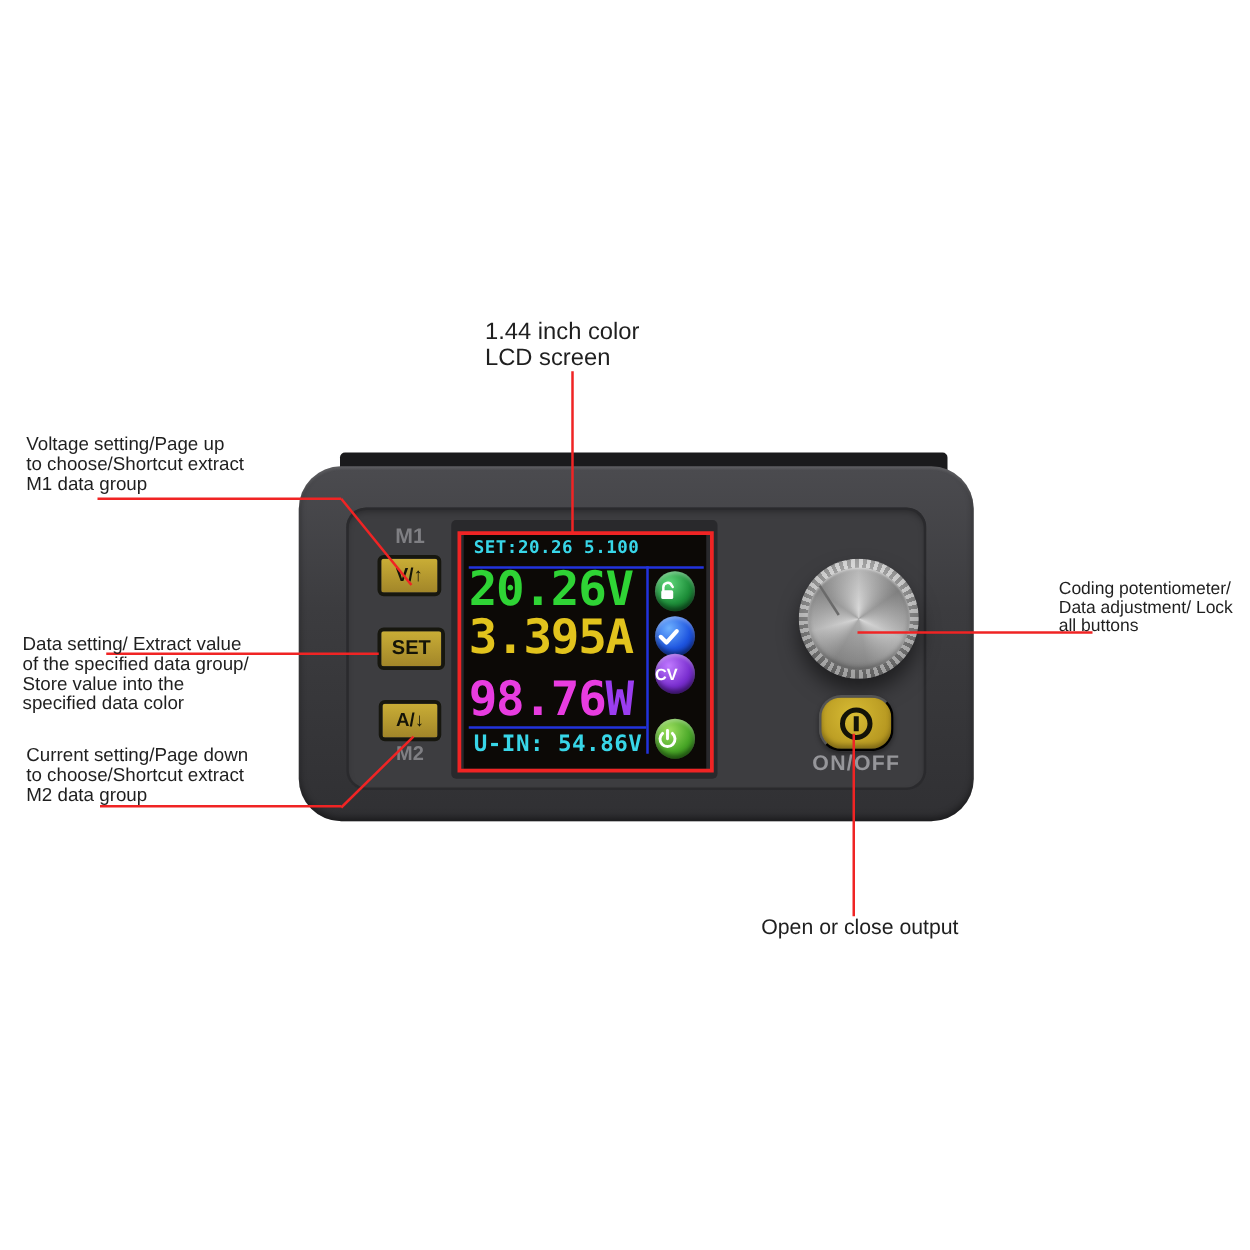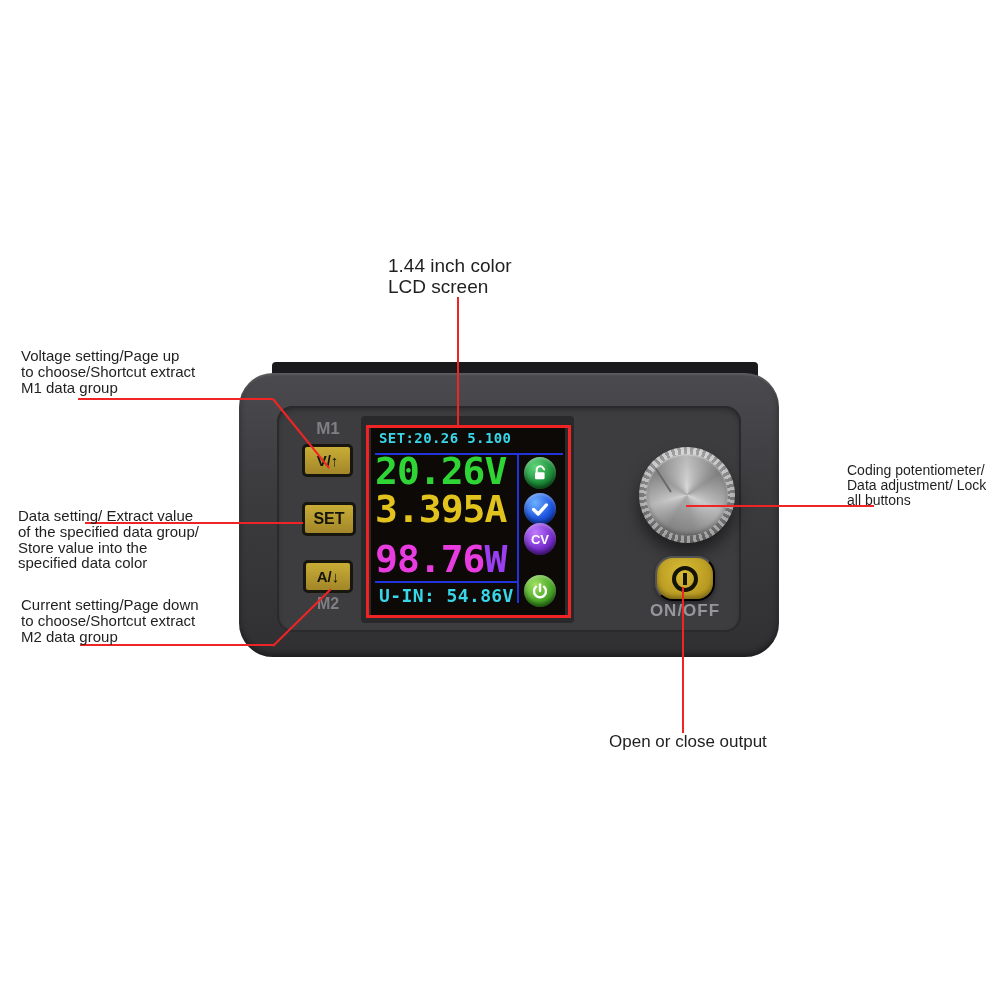--- a/index.html
+++ b/index.html
@@ -81,21 +81,21 @@
   .lcd-hline1{position:absolute;left:4px;top:27px;width:188px;height:2px;background:var(--lcd-line);}
   .lcd-hline2{position:absolute;left:4px;top:155px;width:142px;height:2px;background:var(--lcd-line);}
   .lcd-vline{position:absolute;left:146px;top:27px;width:2px;height:150px;background:var(--lcd-line);}
   .lcd-row{position:absolute;left:4px;font-size:38px;line-height:36px;letter-spacing:-1px;white-space:nowrap;}
   .row-volt{top:27px;color:var(--lcd-green);}
   .row-curr{top:65px;color:var(--lcd-yellow);}
   .row-pow{top:115px;color:var(--lcd-magenta);}
   .row-pow .unit{color:var(--lcd-purple);}
 
   .lcd-icon{position:absolute;left:153px;width:32px;height:32px;border-radius:50%;
-            display:flex;align-items:center;justify-content:center;
+            display:flex;align-items:center;
             box-shadow:inset 0 -3px 4px rgba(0,0,0,.45), inset 0 2px 3px rgba(255,255,255,.35);}
   .ic-lock{top:31px;background:radial-gradient(circle at 35% 30%,#5fd67a,#1e8f3a 55%,#0a4a1c);}
   .ic-check{top:67px;background:radial-gradient(circle at 35% 30%,#6db0ff,#1e55e0 55%,#0a2aa0);}
   .ic-cv{top:97px;background:radial-gradient(circle at 35% 30%,#c07aff,#7a2fd0 55%,#45108a);
          color:#fff;font-family:"Liberation Sans",sans-serif;font-weight:bold;font-size:13px;}
   .ic-power{top:149px;background:radial-gradient(circle at 35% 30%,#9fe060,#4aa828 55%,#1f7010);}
 
   
   .knob{position:absolute;left:639px;top:447px;width:96px;height:96px;border-radius:50%;z-index:5;
         background:

